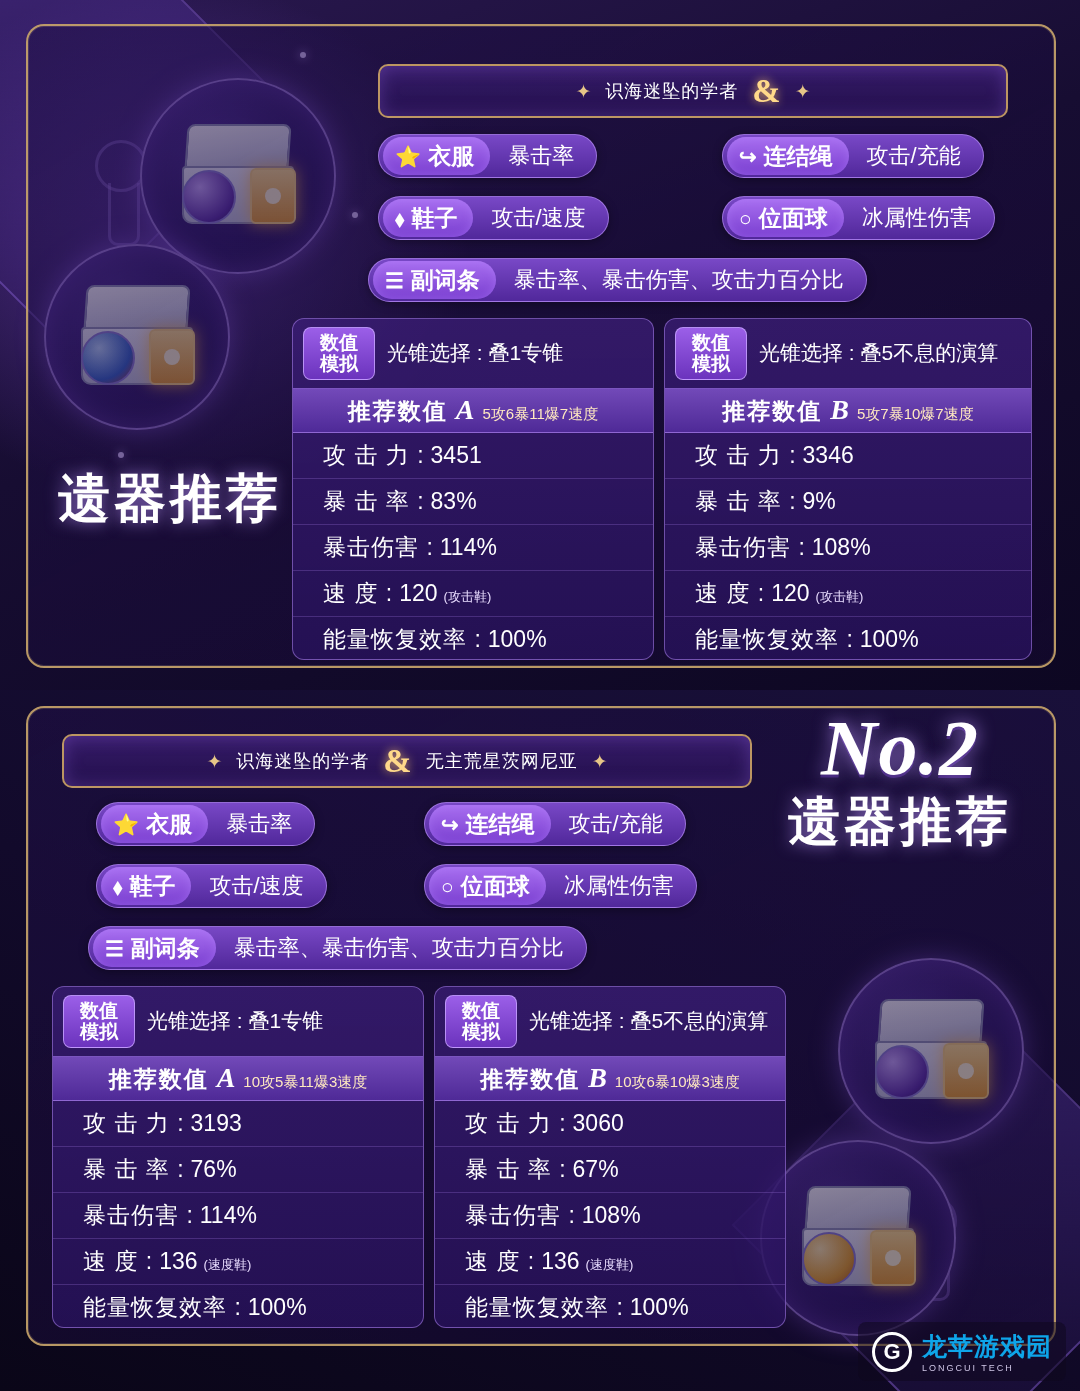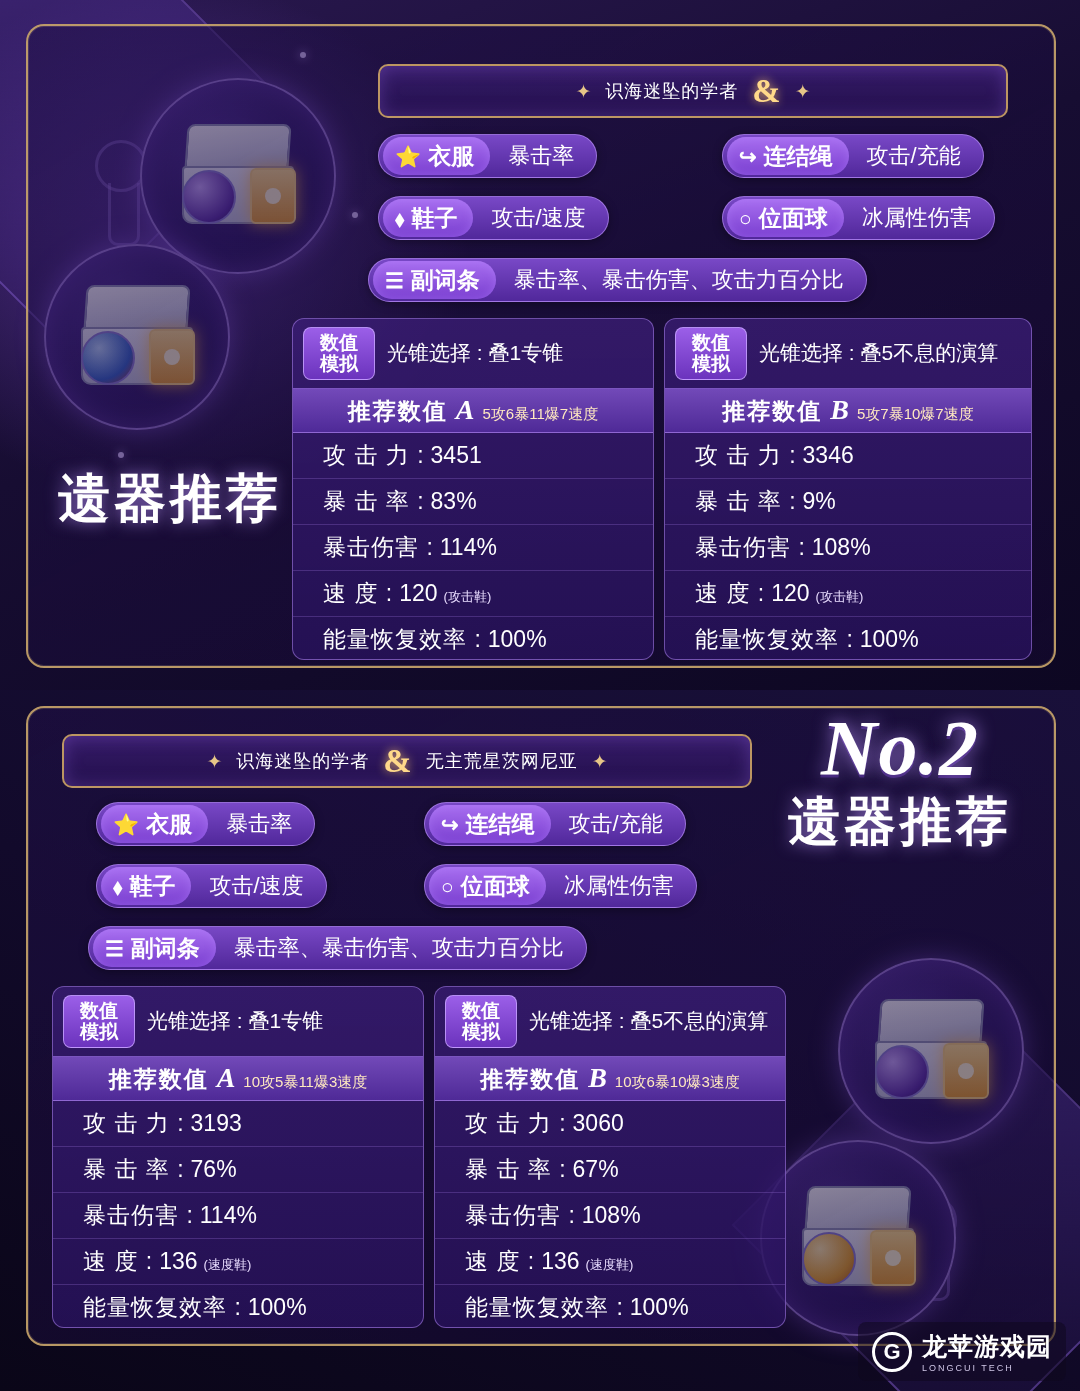--- a/index.html
+++ b/index.html
@@ -206,21 +206,21 @@
   .watermark {
     position: absolute; right: 14px; bottom: 10px;
     display: flex; align-items: center; gap: 10px;
     background: rgba(14,8,30,.55); padding: 8px 14px; border-radius: 8px;
   }
   .watermark .wm-logo {
     width: 40px; height: 40px; border-radius: 50%;
     border: 3px solid #fff; display: flex; align-items: center; justify-content: center;
     font-size: 22px; font-weight: 700; color: #fff;
   }
-  .watermark .wm-text { font-size: 25px; font-weight: 700; color: #ffffff; letter-spacing: 1px; }
+  .watermark .wm-text { font-size: 25px; font-weight: 700; color: #0ea5e9; letter-spacing: 1px; }
   .watermark .wm-sub { font-size: 9px; color: #cfc6e6; letter-spacing: 2px; }
 
   .spark { position: absolute; width: 6px; height: 6px; background: #d9c4ff; border-radius: 50%; box-shadow: 0 0 10px #c3a0ff; }
 </style>
 </head>
 <body>
 
 <div class="page">
 
   <div class="bg-top"></div>

